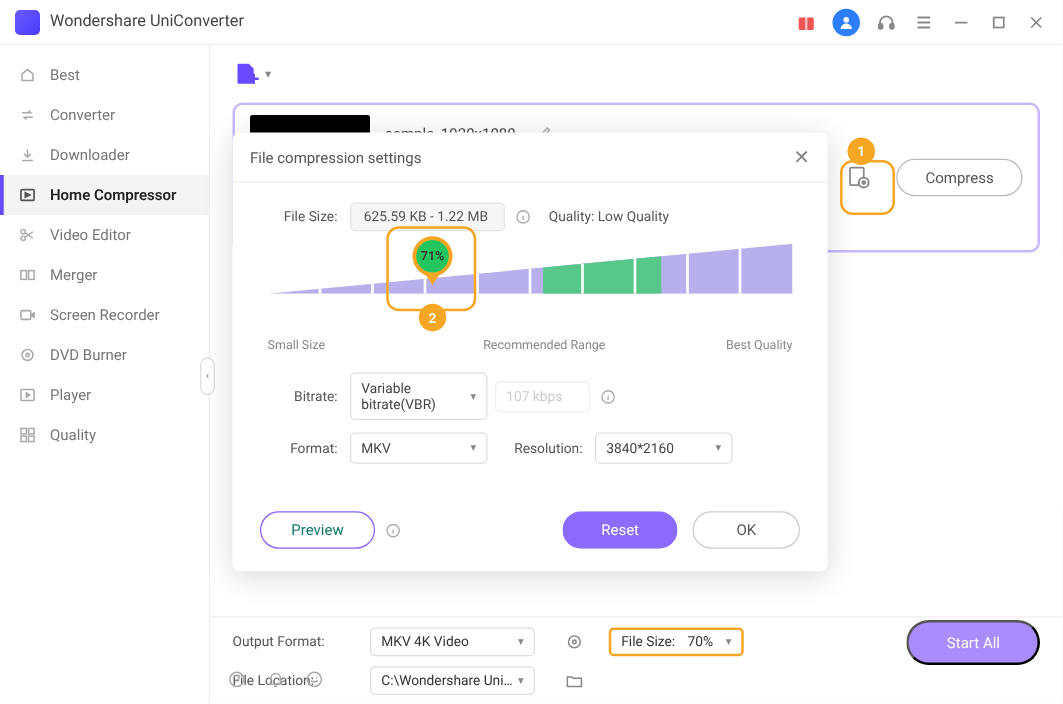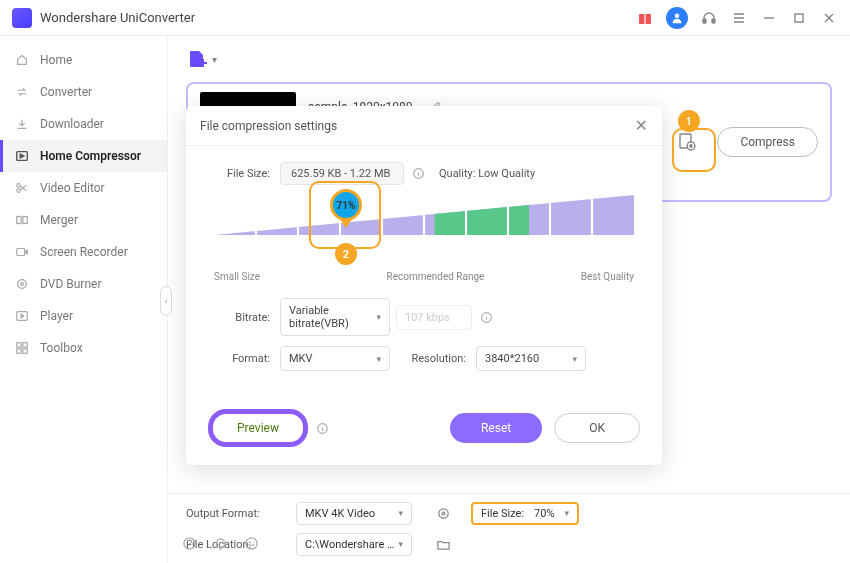--- a/index.html
+++ b/index.html
@@ -41,35 +41,35 @@
 .row{display:flex;align-items:center;margin-bottom:10px}
 .lbl{width:56px;text-align:right;color:#555;margin-right:10px;font-size:11px}
 .filesize-val{background:#f6f6f6;border:1px solid #e4e4e4;border-radius:4px;padding:4px 10px;font-size:11px;color:#555;width:124px}
 .info-icon{color:#aaa;margin-left:8px;cursor:pointer}
 .quality-lbl{margin-left:14px;color:#555;font-size:11px}
 .slider-wrap{position:relative;margin:10px 0 6px;height:70px}
 .slider-track{position:relative;height:40px}
 .wedge{position:absolute;bottom:0;width:100%;height:40px}
 .thumb-box{position:absolute;border:2px solid #f5a623;border-radius:10px;width:72px;height:68px;left:95px;top:-14px}
 .pin{position:absolute;left:116px;top:-6px;width:32px;height:40px}
-.pin-circle{width:32px;height:32px;border:3px solid #f5a623;border-radius:50%;background:#0ea5e9;display:flex;align-items:center;justify-content:center;font-size:10px;color:#333;font-weight:600}
+.pin-circle{width:32px;height:32px;border:3px solid #f5a623;border-radius:50%;background:#22c55e;display:flex;align-items:center;justify-content:center;font-size:10px;color:#333;font-weight:600}
 .pin-pointer{width:0;height:0;border-left:6px solid transparent;border-right:6px solid transparent;border-top:9px solid #f5a623;margin:-2px auto 0}
 .slider-labels{display:flex;justify-content:space-between;font-size:10px;color:#888;margin-top:4px}
 .sel{border:1px solid #ddd;border-radius:4px;padding:5px 8px;font-size:11px;color:#444;background:#fff;width:110px;display:flex;align-items:center;cursor:pointer}
 .sel .caret{margin-left:auto;color:#888;font-size:9px}
 .kbps-dis{border:1px solid #eee;border-radius:4px;padding:5px 8px;font-size:11px;color:#ccc;width:76px;margin-left:6px}
 .modal-footer{display:flex;align-items:center;padding:12px 22px 18px}
 .btn{border-radius:18px;padding:7px 24px;font-size:12px;cursor:pointer;border:1px solid transparent}
-.btn-preview{border:5px solid #8b5cf6;background:#fff;color:#4d7c0f}
+.btn-preview{border:1px solid #8b5cf6;background:#fff;color:#0f766e}
 .btn-reset{background:#8c6bff;color:#fff;margin-left:auto;padding:7px 30px}
 .btn-ok{border:1px solid #ccc;background:#fff;color:#555;margin-left:12px;padding:7px 34px}
 .bottombar{height:70px;border-top:1px solid #eee;display:flex;flex-direction:column;justify-content:center;padding:0 18px;gap:8px}
 .brow{display:flex;align-items:center;gap:20px;position:relative}
 .brow .lbl2{width:90px;color:#555;font-size:11px}
-.sel2{border:1px solid #ddd;border-radius:4px;padding:4px 8px;font-size:11px;width:116px;display:flex;align-items:center;cursor:pointer}
+.sel2{border:1px solid #ddd;border-radius:4px;padding:4px 8px;font-size:11px;width:132px;display:flex;align-items:center;cursor:pointer}
 .sel2 .caret{margin-left:auto;color:#888;font-size:9px}
 .gear2{color:#888;cursor:pointer;margin-left:4px}
 .filesize-box{border:2px solid #f5a623;border-radius:4px;padding:3px 8px;display:flex;align-items:center;gap:10px;font-size:11px}
 .startall{position:absolute;right:0;top:-6px;background:#a98dff;color:#fff;border-radius:18px;padding:9px 30px;cursor:pointer;font-size:12px}
 .foot-icons{position:absolute;bottom:12px;left:14px;display:flex;gap:16px;color:#aaa}
 .collapse-tab{position:absolute;left:-8px;top:250px;width:12px;height:30px;background:#fff;border:1px solid #ddd;border-radius:6px;display:flex;align-items:center;justify-content:center;color:#888;font-size:9px;cursor:pointer}
 svg{display:block}
 </style>
 </head>
 <body>
@@ -128,21 +128,21 @@
 
   <div class="main">
 
     <div class="sidebar">
       <div class="sb-item">
           <span class="sb-icon">
             <svg width="14" height="14" viewBox="0 0 16 16" fill="none" stroke="currentColor" stroke-width="1.4">
               <path d="M3 7l5-4 5 4v6H3z"></path>
             </svg>
           </span>
-          <span>Home</span>
+          <span>Best</span>
         </div>
       <div class="sb-item">
           <span class="sb-icon">
             <svg width="14" height="14" viewBox="0 0 16 16" fill="none" stroke="currentColor" stroke-width="1.4">
               <path d="M3 6h8l-2-2M13 10H5l2 2"></path>
             </svg>
           </span>
           <span>Converter</span>
         </div>
       <div class="sb-item">
@@ -210,21 +210,21 @@
         </div>
       <div class="sb-item">
           <span class="sb-icon">
             <svg width="14" height="14" viewBox="0 0 16 16" fill="none" stroke="currentColor" stroke-width="1.4">
               <rect x="2" y="2" width="5" height="5"></rect>
               <rect x="9" y="2" width="5" height="5"></rect>
               <rect x="2" y="9" width="5" height="5"></rect>
               <rect x="9" y="9" width="5" height="5"></rect>
             </svg>
           </span>
-          <span>Toolbox</span>
+          <span>Quality</span>
         </div>
     </div>
 
     <div class="content">
       <div class="collapse-tab">‹</div>
 
       <div class="topstrip">
         <div class="addfile-icon">
           <svg width="22" height="22" viewBox="0 0 22 22" fill="currentColor">
               <path d="M5 3h8l4 4v11a1 1 0 01-1 1H5a1 1 0 01-1-1V4a1 1 0 011-1z" fill="#6a4aff"></path>
@@ -362,20 +362,21 @@
             <svg width="15" height="15" viewBox="0 0 16 16" fill="none" stroke="currentColor" stroke-width="1.3">
                 <circle cx="8" cy="8" r="5"></circle>
                 <circle cx="8" cy="8" r="1.5"></circle>
               </svg>
           </span>
           <div class="filesize-box">
             <span>File Size:</span>
             <span>70%</span>
             <span class="caret" style="font-size:9px;color:#888">▾</span>
           </div>
+          <button class="startall">Start All</button>
         </div>
         <div class="brow">
           <span class="lbl2">File Location:</span>
           <div class="sel2">
               <span style="white-space:nowrap;overflow:hidden;text-overflow:ellipsis">C:\Wondershare UniConverter</span>
               <span class="caret">▾</span>
             </div>
           <span class="gear2">
             <svg width="15" height="15" viewBox="0 0 16 16" fill="none" stroke="currentColor" stroke-width="1.3">
                 <path d="M2 5h4l1 1h7v7H2z"></path>

